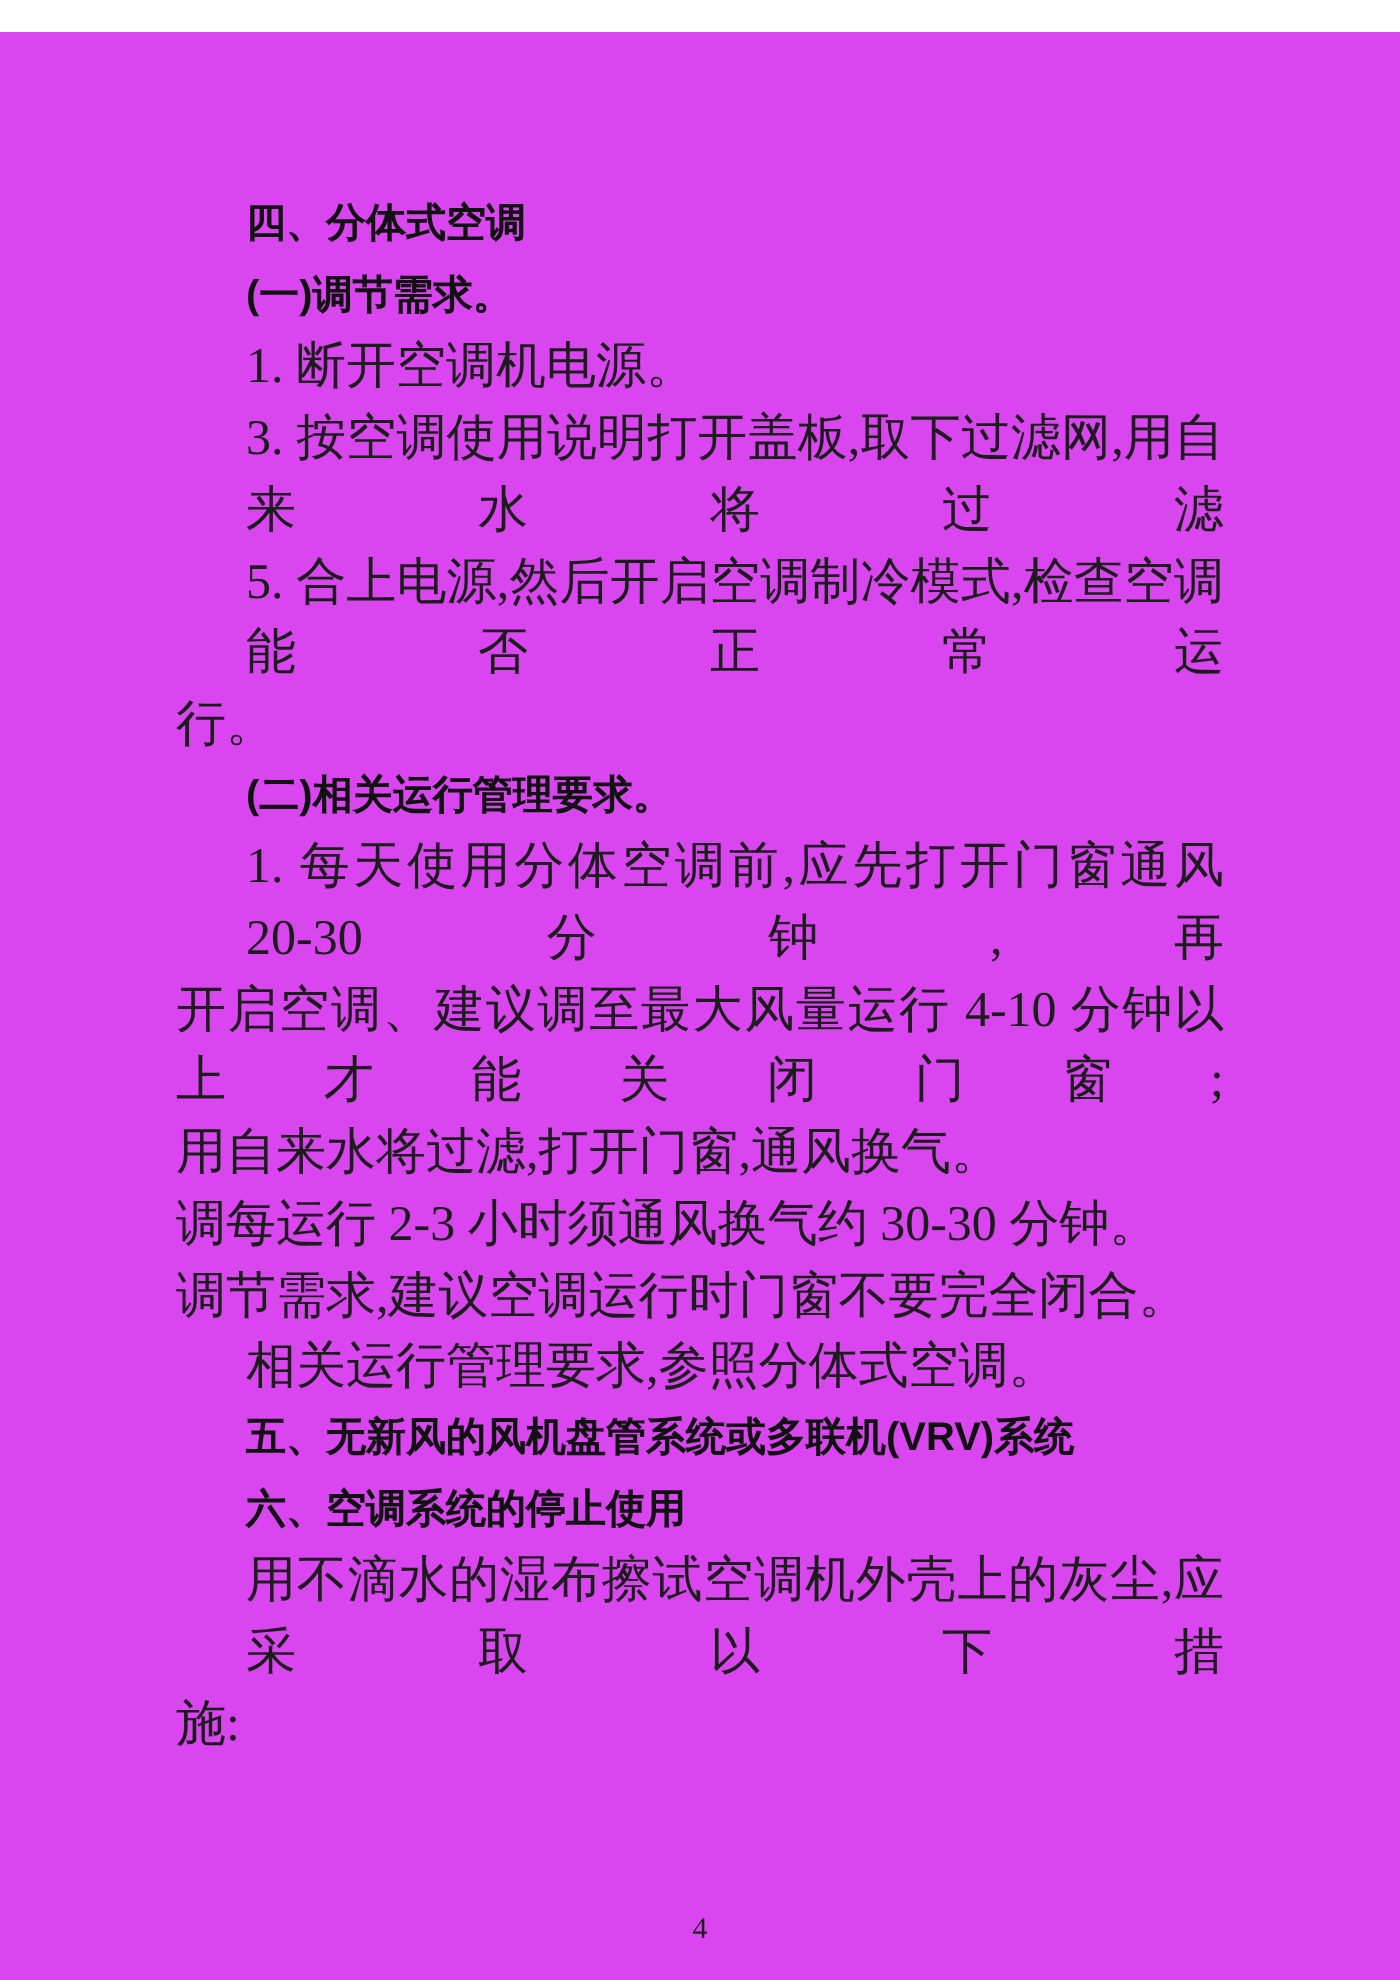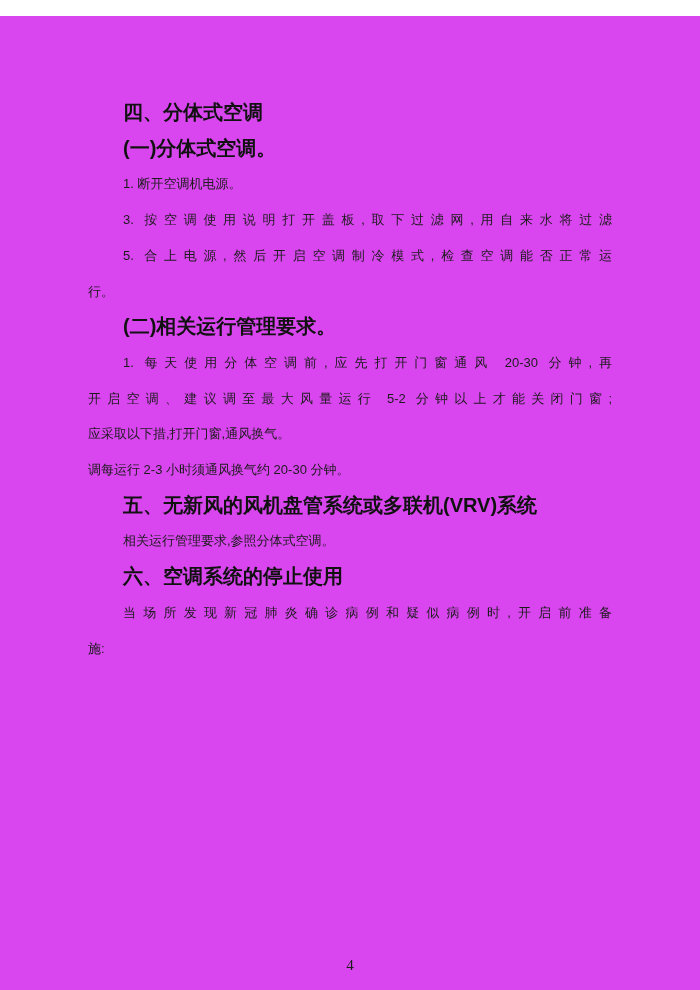--- a/index.html
+++ b/index.html
@@ -18,22 +18,22 @@
   }
   .doc-body {
     position: absolute;
     top: 79px;
     left: 88px;
     width: 524px;
   }
   .line {
     display: block;
     width: 100%;
-    font-family: Liberation Sans, sans-serif;
-    font-size: 13px;
+    font-family: Liberation Serif, serif;
+    font-size: 25px;
     line-height: 35.7px;
     white-space: nowrap;
     text-align: left;
     color: #1c1c1c;
     box-sizing: border-box;
   }
   .line.indent {
     padding-left: 35px;
   }
   .line.full {
@@ -58,31 +58,32 @@
     line-height: 17px;
     color: #1c1c1c;
   }
 </style>
 </head>
 <body>
 
 <div class="page">
   <div class="doc-body">
     <div class="line heading indent">四、分体式空调</div>
-    <div class="line heading indent">(一)分体式空调。</div>
+    <div class="line heading indent">(一)调节需求。</div>
     <div class="line indent">1. 断开空调机电源。</div>
     <div class="line indent full">3. 按空调使用说明打开盖板,取下过滤网,用自来水将过滤</div>
     <div class="line indent full">5. 合上电源,然后开启空调制冷模式,检查空调能否正常运</div>
     <div class="line">行。</div>
     <div class="line heading indent">(二)相关运行管理要求。</div>
     <div class="line indent full">1. 每天使用分体空调前,应先打开门窗通风 20-30 分钟,再</div>
-    <div class="line full">开启空调、建议调至最大风量运行 5-2 分钟以上才能关闭门窗;</div>
-    <div class="line">应采取以下措,打开门窗,通风换气。</div>
-    <div class="line">调每运行 2-3 小时须通风换气约 20-30 分钟。</div>
+    <div class="line full">开启空调、建议调至最大风量运行 4-10 分钟以上才能关闭门窗;</div>
+    <div class="line">用自来水将过滤,打开门窗,通风换气。</div>
+    <div class="line">调每运行 2-3 小时须通风换气约 30-30 分钟。</div>
+    <div class="line">调节需求,建议空调运行时门窗不要完全闭合。</div>
+    <div class="line indent">相关运行管理要求,参照分体式空调。</div>
     <div class="line heading indent">五、无新风的风机盘管系统或多联机(VRV)系统</div>
-    <div class="line indent">相关运行管理要求,参照分体式空调。</div>
     <div class="line heading indent">六、空调系统的停止使用</div>
-    <div class="line indent full">当场所发现新冠肺炎确诊病例和疑似病例时,开启前准备</div>
+    <div class="line indent full">用不滴水的湿布擦试空调机外壳上的灰尘,应采取以下措</div>
     <div class="line">施:</div>
   </div>
 
   <div class="page-number">4</div>
 </div>
 
 </body></html>

